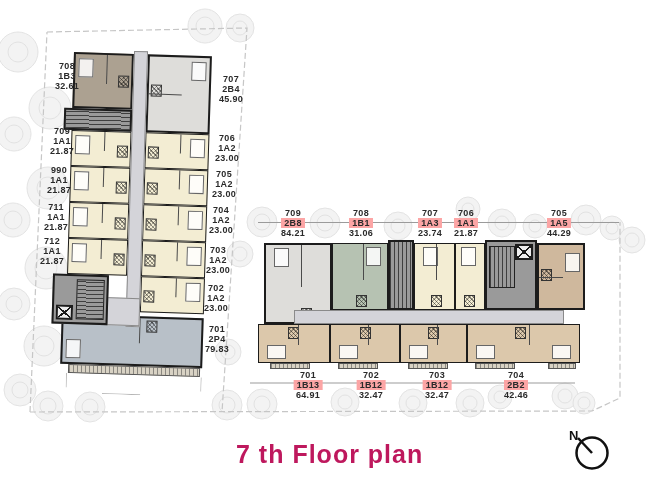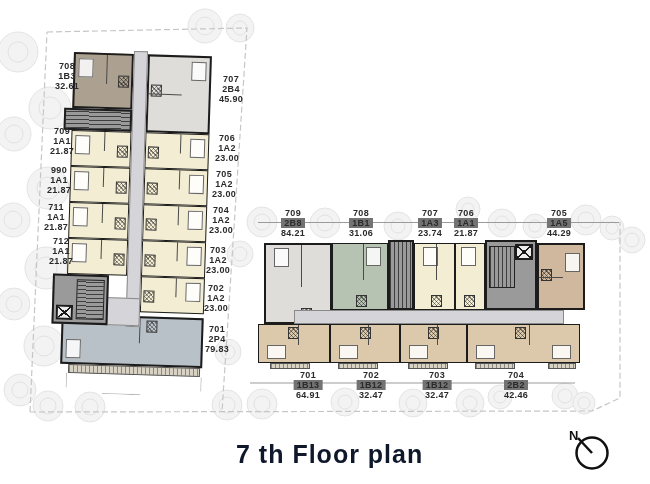--- a/index.html
+++ b/index.html
@@ -29,24 +29,24 @@
   .bed{width:15px;height:19px;background:rgba(255,255,255,.85);border:1px solid #666;box-sizing:border-box}
   .bed.h{width:19px;height:14px}
   .bath-r{right:2px;top:38%}.bath-l{left:2px;top:38%}.bath-t{top:2px;left:42%}.bath-b{bottom:2px;left:42%}
   .bed-l{left:3px;top:4px}.bed-r{right:3px;top:4px}.bed-t{top:3px;left:8px}.bed-b{bottom:3px;left:8px}
   .divv::after{content:"";position:absolute;top:0;height:55%;left:55%;border-left:1px solid #4a4a4a}
   .divh::after{content:"";position:absolute;left:0;width:55%;top:50%;border-top:1px solid #4a4a4a}
   
   .lbl{position:absolute;z-index:4;transform:translateX(-50%);text-align:center;
        font-size:9px;line-height:10px;font-weight:bold;letter-spacing:.3px;color:var(--text);white-space:nowrap}
   .lbl span{display:block}
-  .lbl.on-line .t{background:#737373;padding:0 3px}
+  .lbl.on-line .t{background:#fca5a5;padding:0 3px}
   
   #title{position:absolute;left:236px;top:440px;z-index:4;font-size:25px;font-weight:bold;
-         letter-spacing:1px;color:#0f172a}
+         letter-spacing:1px;color:#be185d}
   #compass{position:absolute;left:565px;top:426px;z-index:4}
   #compass text{font:bold 13px "Liberation Sans",sans-serif;fill:#111}
 </style>
 </head>
 <body>
 
 <div id="canvas">
 
   <svg class="underlay" width="650" height="484" viewBox="0 0 650 484">
     <g stroke="#dedede" fill="#f1f1f1" opacity="0.85">
@@ -325,21 +325,21 @@
   <div class="lbl" style="left:59px;top:165px">
     <span class="n">990</span>
     <span class="t">1A1</span>
     <span class="a">21.87</span>
   </div>
   <div class="lbl" style="left:56px;top:202px">
     <span class="n">711</span>
     <span class="t">1A1</span>
     <span class="a">21.87</span>
   </div>
-  <div class="lbl" style="left:61px;top:236px">
+  <div class="lbl" style="left:52px;top:236px">
     <span class="n">712</span>
     <span class="t">1A1</span>
     <span class="a">21.87</span>
   </div>
 
   <div class="lbl" style="left:231px;top:74px">
     <span class="n">707</span>
     <span class="t">2B4</span>
     <span class="a">45.90</span>
   </div>

